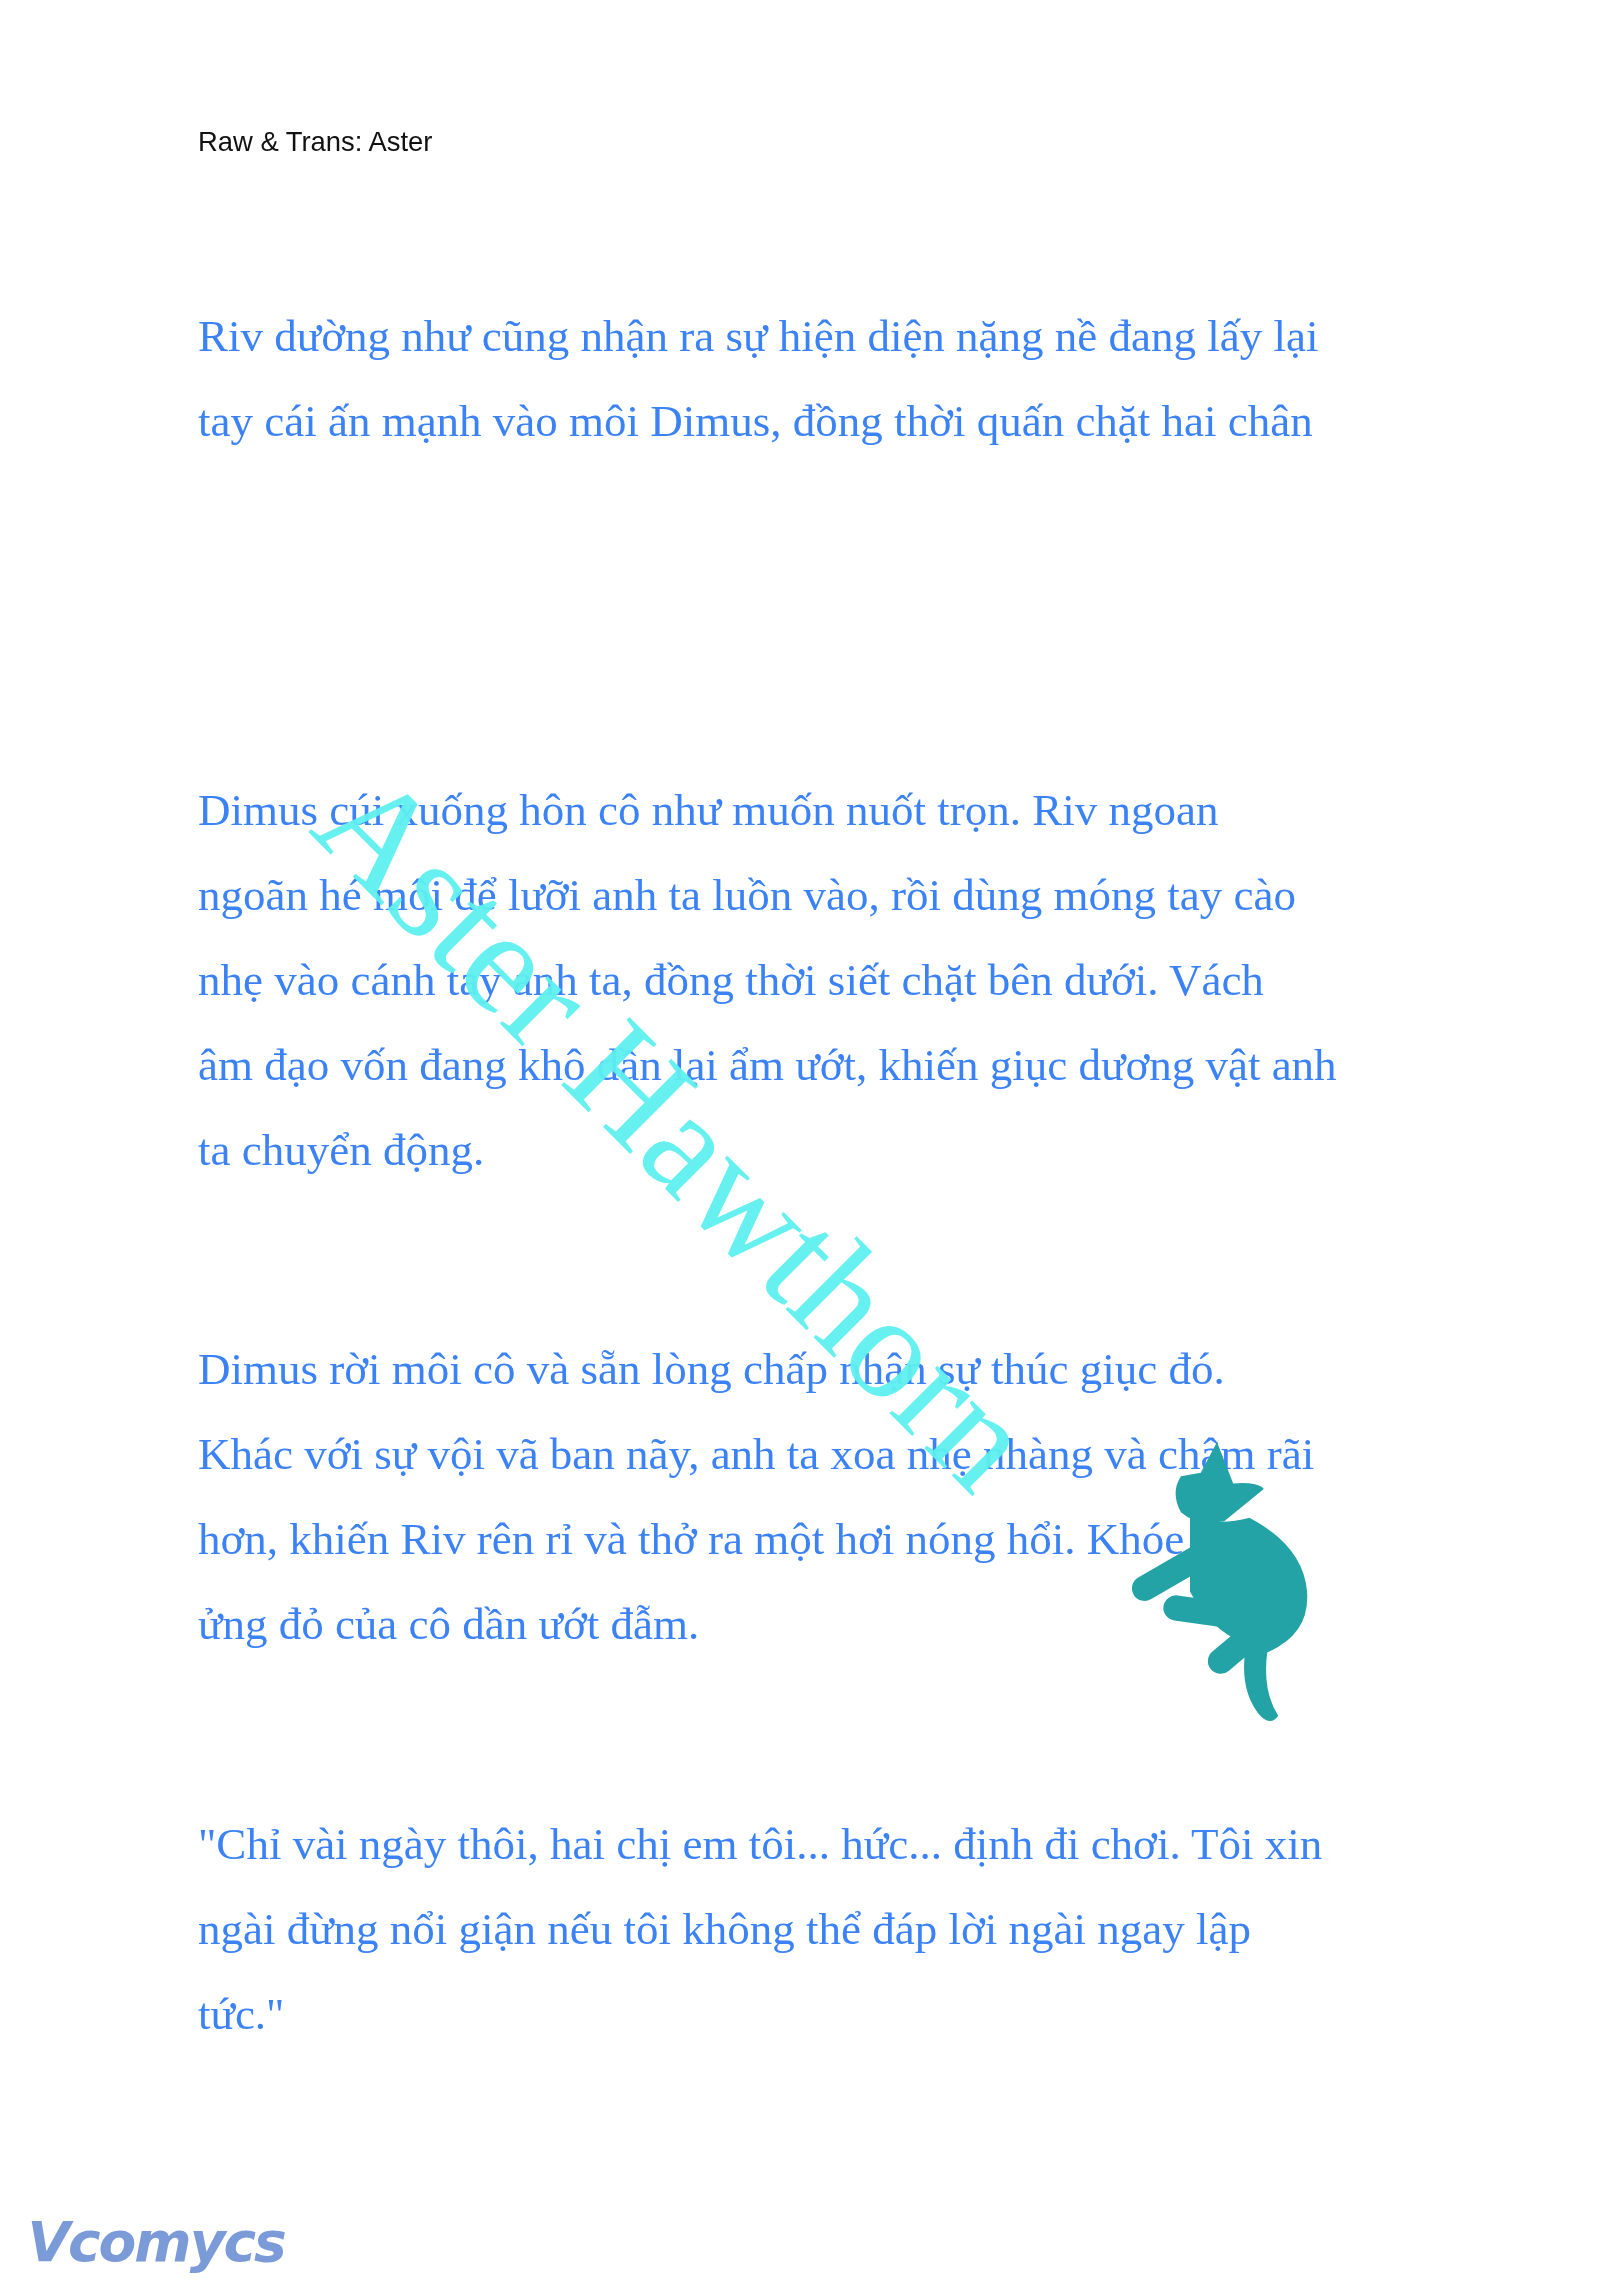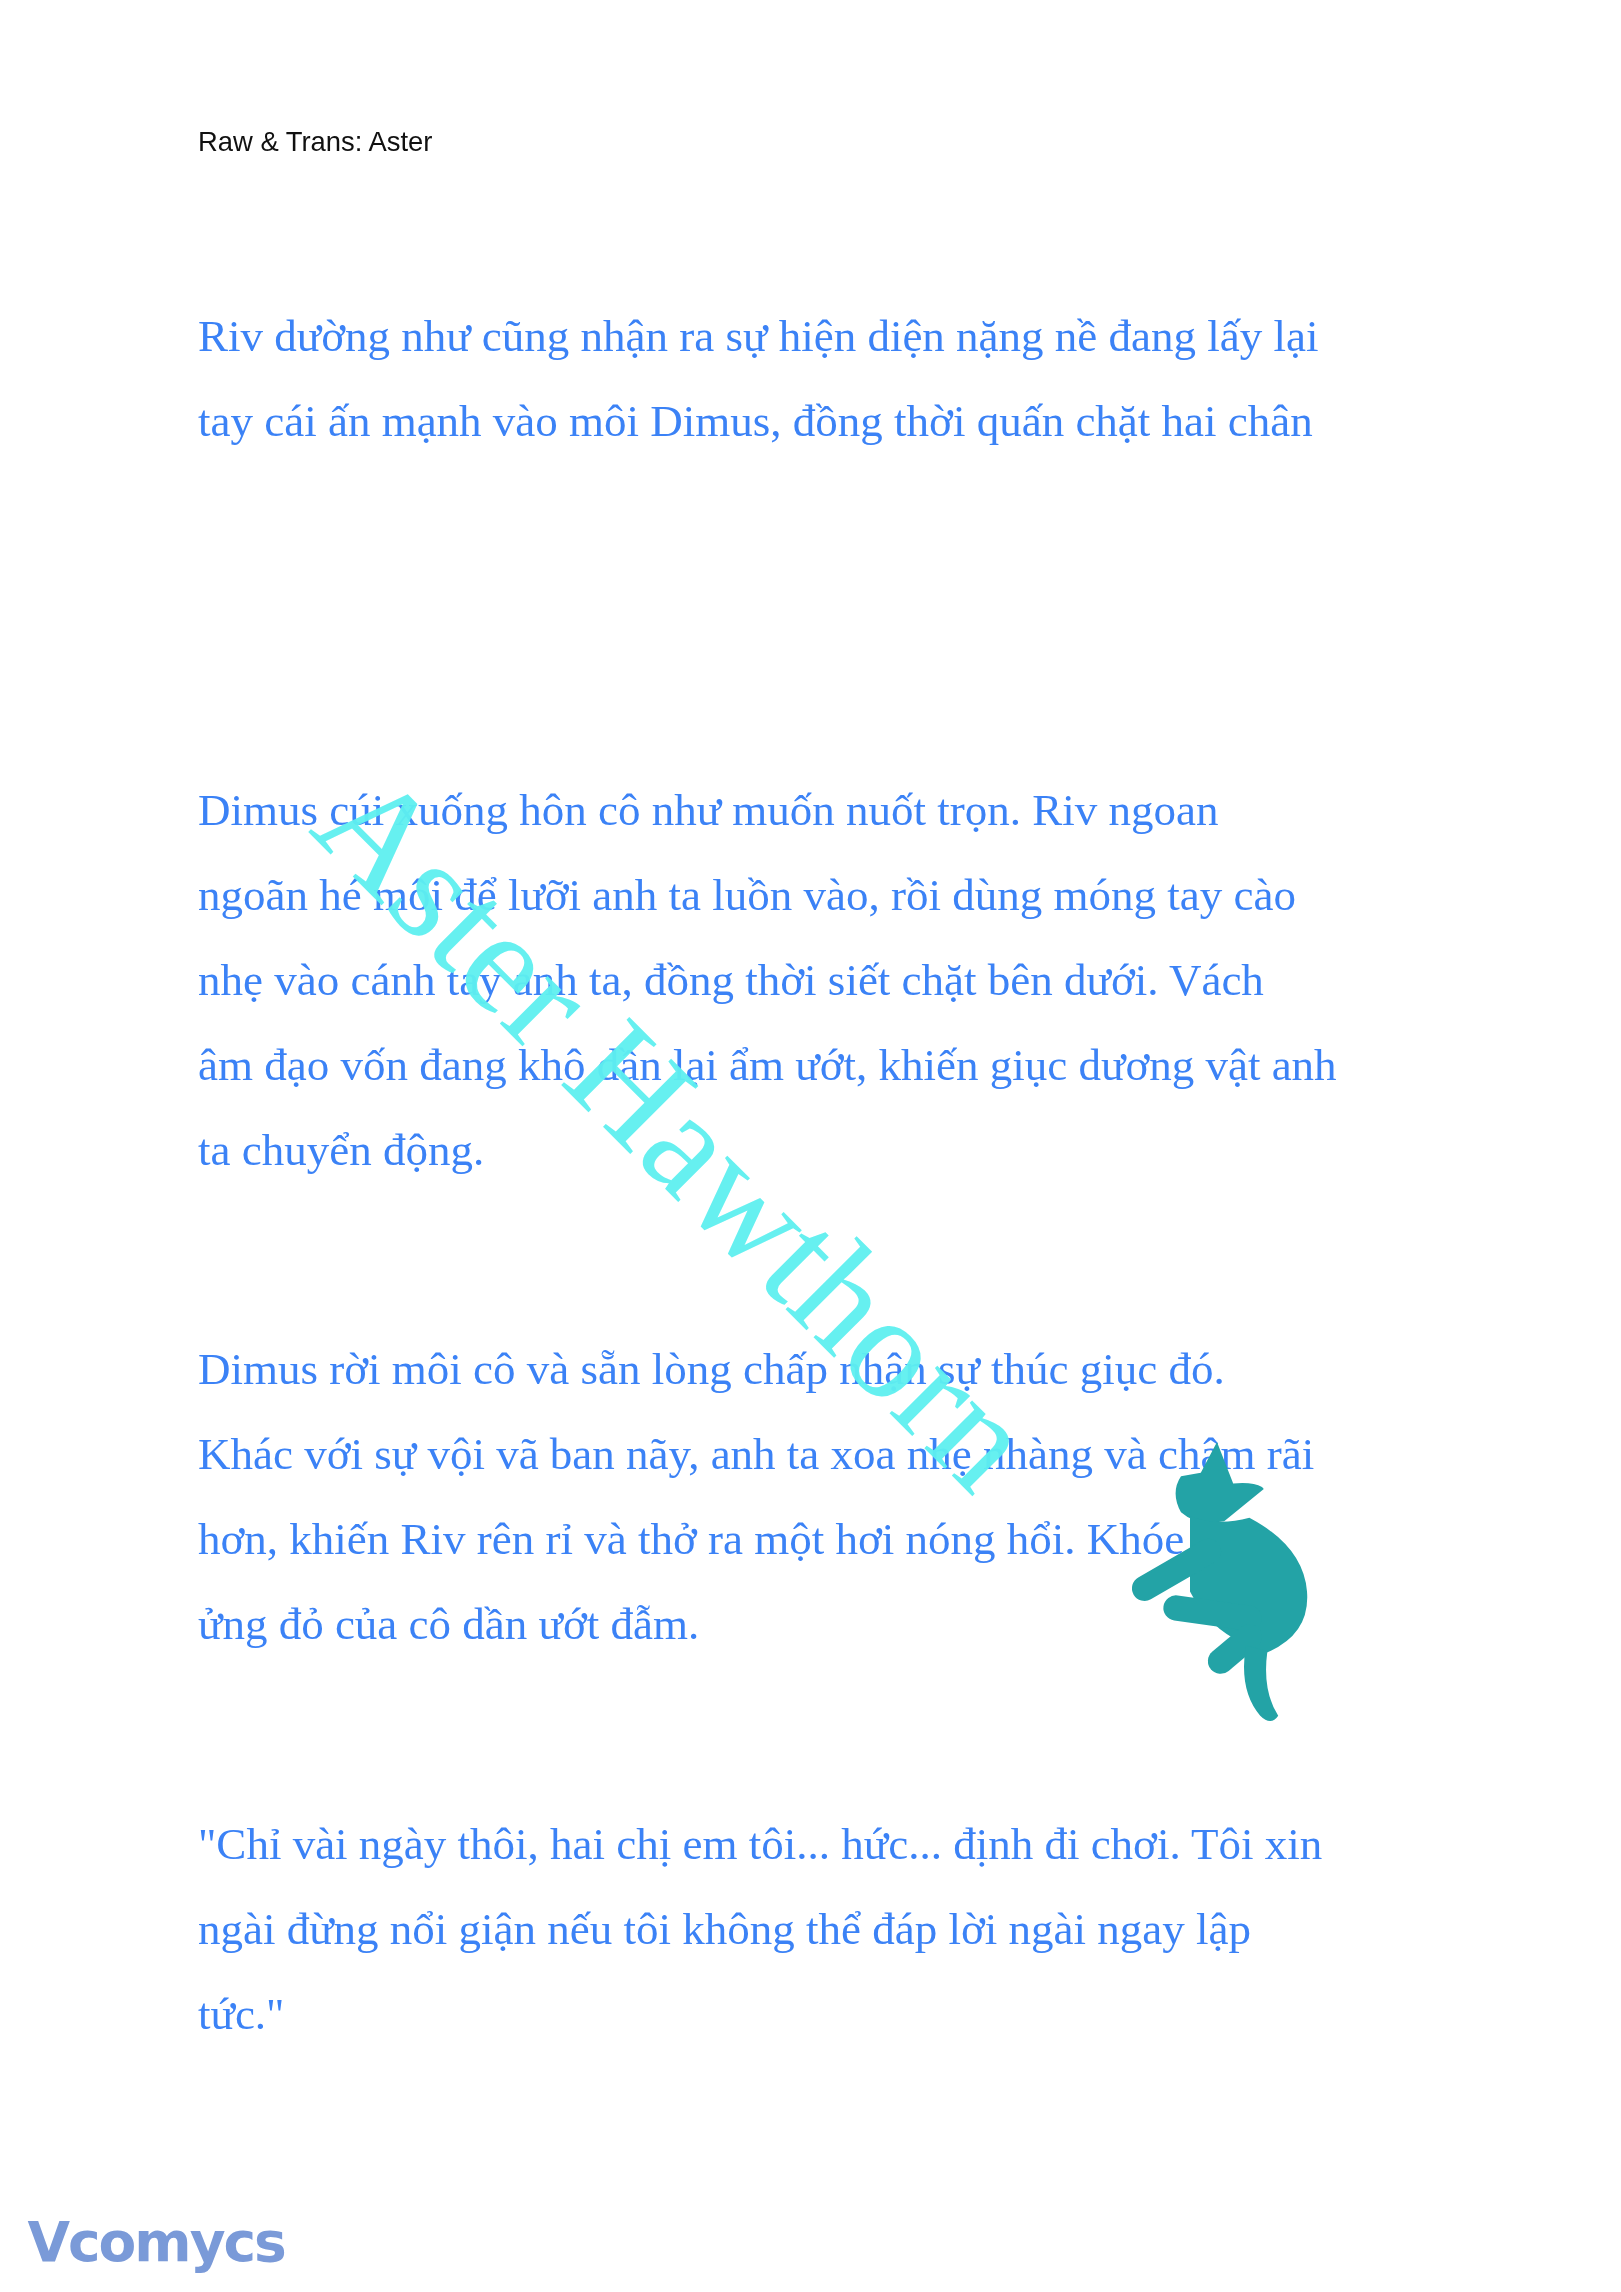--- a/index.html
+++ b/index.html
@@ -7,21 +7,21 @@
   .header { position:absolute; left:198px; top:98px; font-family:"Liberation Sans", sans-serif; font-size:27.4px; color:#111;margin-top:28px; }
   .para { position:absolute; left:198px; width:1274px; font-family:"Liberation Serif", serif; font-size:45px; line-height:85px; color:#3b82f6; margin:0; }
   .para .line { display:block; white-space:nowrap; }
   #p1 { top:294px; }
   #p2 { top:768px; }
   #p3 { top:1327px; }
   #p4 { top:1802px; }
   .watermark { position:absolute; left:201px; top:951px; transform-origin:0 0; transform:rotate(45deg) translate(-9.8px,-294px);
     font-family:"Liberation Serif", serif; font-size:147px; color:#5ef0f0; white-space:nowrap; opacity:0.95; pointer-events:none; }
   .cat { position:absolute; left:1127px; top:1421px; width:216px; height:323px; }
-  .logo { position:absolute; left:27.4px; top:2210px; font-family:"DejaVu Sans", sans-serif; font-size:55px; font-weight:bold; letter-spacing:-2px; color:#7a9ad8; }
+  .logo { position:absolute; left:27.4px; top:2210px; font-family:"DejaVu Sans", sans-serif; font-size:55px; font-style:italic; font-weight:bold; letter-spacing:-2px; color:#7a9ad8; }
 </style>
 </head>
 <body>
 
 <div class="header">Raw &amp; Trans: Aster</div>
 
 <div class="para" id="p1">
   <span class="line">Riv dường như cũng nhận ra sự hiện diện nặng nề đang lấy lại</span>
   <span class="line">tay cái ấn mạnh vào môi Dimus, đồng thời quấn chặt hai chân</span>
 </div>

